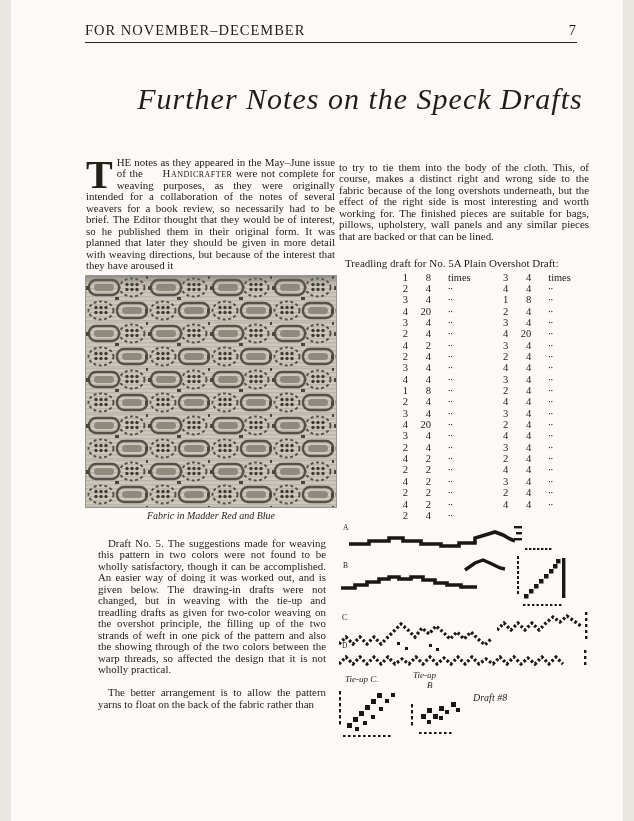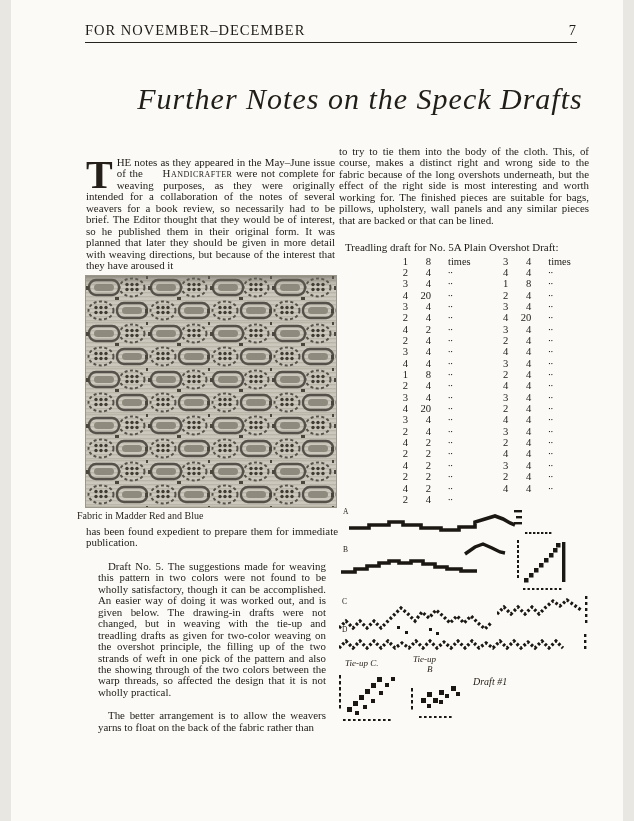--- a/index.html
+++ b/index.html
@@ -22,34 +22,34 @@
     font-style:italic;font-size:30px;letter-spacing:1px;color:#211d17;margin-left:43px;
   }
   .byline{
     position:absolute;left:0;top:127px;width:100%;text-align:center;
     font-size:10.5px;letter-spacing:4px;font-weight:bold;color:#2a251e;
   }
   
   .bodytext{font-size:10.9px;line-height:11.45px;text-align:justify;}
   .colL1{position:absolute;left:75px;top:157px;width:249px;}
   .colL2{position:absolute;left:75px;top:526px;width:252px;}
-  .colR{position:absolute;left:328px;top:146px;width:250px;}
+  .colR{position:absolute;left:328px;top:162px;width:250px;}
   .dropcap{
     float:left;font-size:40px;line-height:32px;padding:2px 4px 0 0;
     font-weight:bold;color:#241f19;
   }
   .smallcaps{font-variant:small-caps;letter-spacing:.5px;margin-left:16px;}
   .indent{text-indent:10px;margin:12px;}
   p{margin:0;}
   
   .fabric{position:absolute;left:75px;top:276px;width:250px;height:231px;
     outline:1px solid #9b978b;}
   .fabcap{
-    position:absolute;left:66px;top:510px;width:250px;text-align:left;
-    font-size:10px;color:#2a251e;
+    position:absolute;left:75px;top:510px;width:250px;text-align:center;
+    font-style:italic;font-size:10px;color:#2a251e;
   }
   
   .theading{font-size:11px;margin-top:16px;padding-left:6px;}
   .ttable{margin-top:2px;}
   .trow{display:flex;height:11.35px;line-height:11.35px;font-size:10.6px;}
   .c-tr{width:78px;text-align:right;}
   .c-tr.r{width:22px;}
   .c-x{width:26px;text-align:right;}
   .c-d{width:46px;padding-left:17px;font-size:10.4px;}
   .c-d .dit{font-size:9px;position:relative;top:-3px;letter-spacing:1px;}
@@ -133,23 +133,22 @@
         </linearGradient>
       </defs>
       <rect width="250" height="231" fill="url(#wv)"></rect>
       <rect width="250" height="10" fill="url(#edge)"></rect>
       <rect y="223" width="250" height="8" fill="url(#edge)" transform="translate(250,462) rotate(180 125 115.5)" opacity="0.5"></rect>
     </svg>
   </div>
   <div class="fabcap">Fabric in Madder Red and Blue</div>
 
   <div class="colL2 bodytext">
-    <p>has been found expedient to prepare them for immediate publication.</p>
     <p class="indent">Draft No. 5. The suggestions made for weaving this pattern in two colors were not found to be wholly satisfactory, though it can be accomplished. An easier way of doing it was worked out, and is given below. The drawing-in drafts were not changed, but in weaving with the tie-up and treadling drafts as given for two-color weaving on the overshot principle, the filling up of the two strands of weft in one pick of the pattern and also the showing through of the two colors between the warp threads, so affected the design that it is not wholly practical.</p>
-    <p class="indent">The better arrangement is to allow the weavers yarns to float on the back of the fabric rather than</p>
+    <p class="indent">The better arrangement is to allow the pattern yarns to float on the back of the fabric rather than</p>
   </div>
 
   <div class="colR bodytext">
     <p>to try to tie them into the body of the cloth. This, of course, makes a distinct right and wrong side to the fabric because of the long overshots underneath, but the effect of the right side is most interesting and worth working for. The finished pieces are suitable for bags, pillows, upholstery, wall panels and any similar pieces that are backed or that can be lined.</p>
     <div class="theading">Treadling draft for No. 5A Plain Overshot Draft:</div>
     <div class="ttable">
         <div class="trow">
           <span class="c-tr">1</span>
           <span class="c-x">8</span>
           <span class="c-d">times</span>
@@ -472,17 +471,17 @@
           <rect x="8" y="38" width="2.6" height="2"></rect>
             <rect x="13" y="38" width="2.6" height="2"></rect>
             <rect x="18" y="38" width="2.6" height="2"></rect>
             <rect x="23" y="38" width="2.6" height="2"></rect>
             <rect x="28" y="38" width="2.6" height="2"></rect>
             <rect x="33" y="38" width="2.6" height="2"></rect>
             <rect x="38" y="38" width="2.6" height="2"></rect>
         </g>
       </svg>
 
-      <span class="hand" style="left:134px;top:168px;font-size:10px">Draft #1</span>
+      <span class="hand" style="left:134px;top:168px;font-size:10px">Draft #8</span>
     </div>
   </div>
 
 </div>
 
 </body></html>

